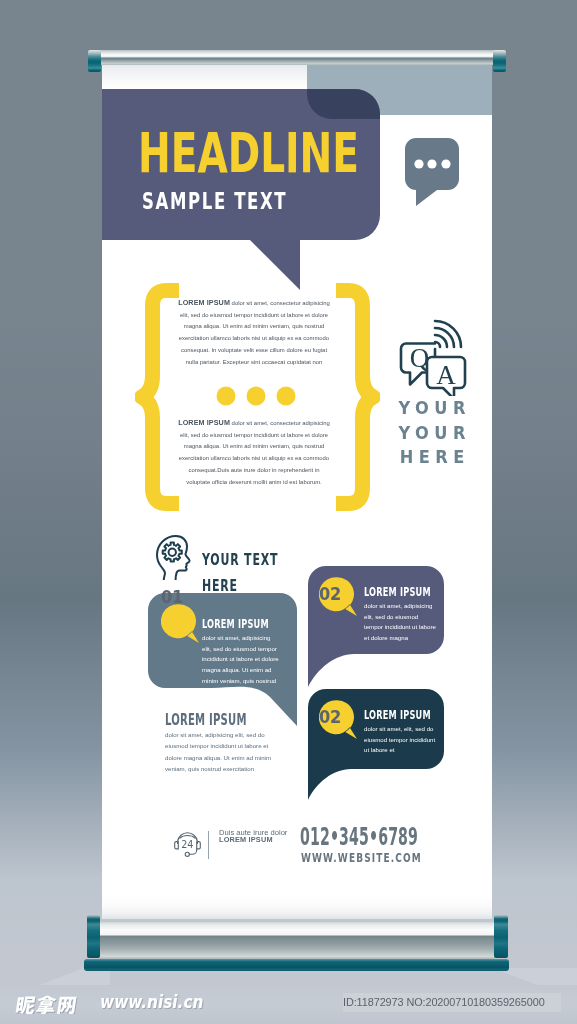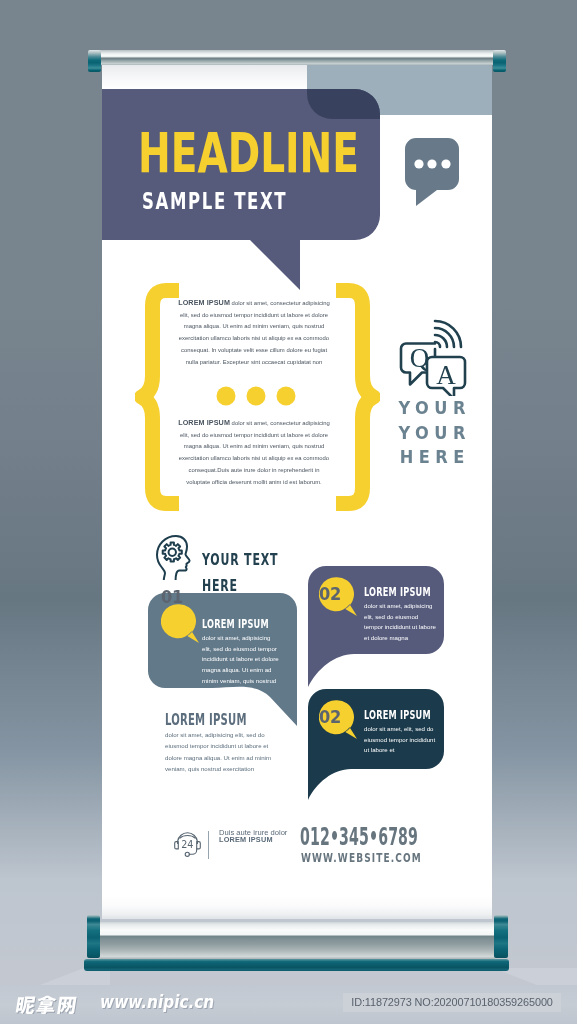--- a/index.html
+++ b/index.html
@@ -136,21 +136,21 @@
     transform:scaleX(.80);transform-origin:0 0;}
 
   
   .wm{position:absolute;left:0;top:985px;width:577px;height:39px;
     background:linear-gradient(180deg,#c2c8d1 0%,#c6ccd4 50%,#bfc5ce 100%);}
   .wm-site{position:absolute;left:100px;top:993px;color:#ffffff;font-size:17px;
     font-style:italic;font-weight:700;letter-spacing:0px;line-height:18px;
     text-shadow:1px 1px 0 rgba(150,160,172,.85);
     font-family:"DejaVu Sans",sans-serif;font-stretch:condensed;}
   .wm-id{position:absolute;left:343px;top:993px;width:218px;height:19px;
-    background:#ccd1d8;color:#5a626c;font-size:10.9px;line-height:19px;text-align:center;
+    background:#ccd1d8;color:#5a626c;font-size:10.9px;line-height:19px;
     font-family:"Liberation Sans",sans-serif;letter-spacing:-0.1px;}
 </style>
 </head>
 <body>
 
 <div id="stage">
 
   <div class="bg-wall"></div>
   <div class="floor-persp-l"></div>
   <div class="floor-persp-r"></div>
@@ -315,16 +315,16 @@
           </g>
       <g transform="translate(20.70,19.50) scale(0.01950,-0.01950)">
             <path d="M325 496H665V468H325ZM190 578V386H721C575 367 340 360 139 363C149 341 160 302 162 278C247 276 338 277 429 279V255H117V160H429V136H41V40H429V31C429 18 423 14 407 13C393 13 332 13 291 15C308 -15 329 -62 337 -96C411 -96 468 -95 513 -79C558 -62 573 -35 573 27V40H960V136H573V160H892V255H573V286C672 292 766 301 845 315L762 386H809V578ZM733 630C790 607 848 589 898 577C918 614 949 663 978 695C825 720 673 770 555 855H423C337 784 176 718 20 687C44 659 75 606 89 574C150 589 213 611 273 635V600H733ZM494 755C527 730 568 705 614 682H376C421 705 462 730 494 755Z"></path>
           </g>
       <g transform="translate(41.40,19.50) scale(0.01950,-0.01950)">
             <path d="M308 350C291 249 260 164 209 101V428C242 405 276 378 308 350ZM324 491C303 506 281 521 260 534L209 463V665H330C330 604 328 546 324 491ZM70 802V-93H209V68C240 47 283 14 300 -4C355 63 391 146 415 245C428 229 440 213 450 199L526 309C505 337 476 367 441 398L447 452C484 426 523 396 560 364C540 244 503 145 435 76C466 58 525 12 545 -9C605 62 644 152 668 260C689 236 707 214 721 194L795 300V68C795 52 789 46 772 46C755 46 697 45 651 49C670 12 692 -54 698 -93C780 -93 838 -90 881 -66C923 -43 936 -4 936 66V802ZM447 453C453 519 456 590 458 665H579C579 610 578 558 575 508L516 547ZM693 415C701 492 706 576 708 665H795V311C770 343 734 379 693 415Z"></path>
           </g>
       </g>
     </g>
   </svg>
-  <div class="wm-site">www.nipic.cn</div>
+  <div class="wm-site">www.nisi.cn</div>
   <div class="wm-id">ID:11872973 NO:20200710180359265000</div>
 
 </div>
 
 </body></html>

